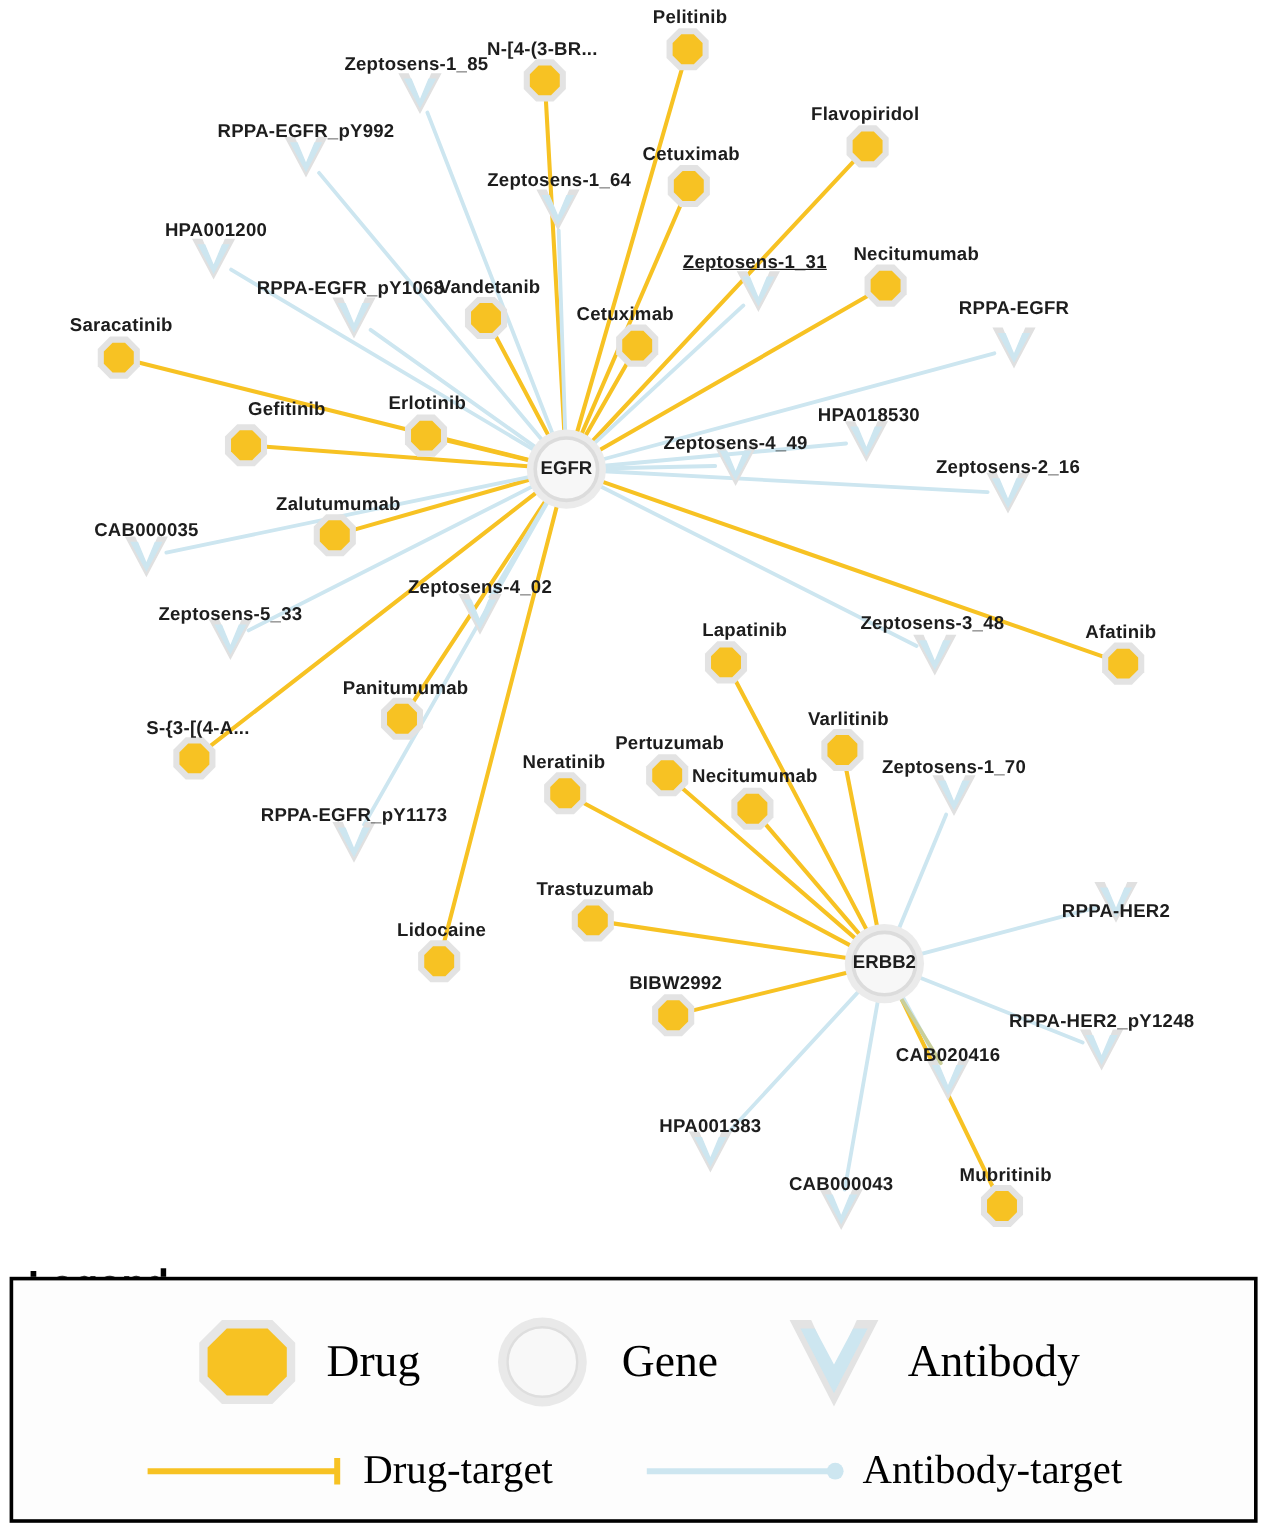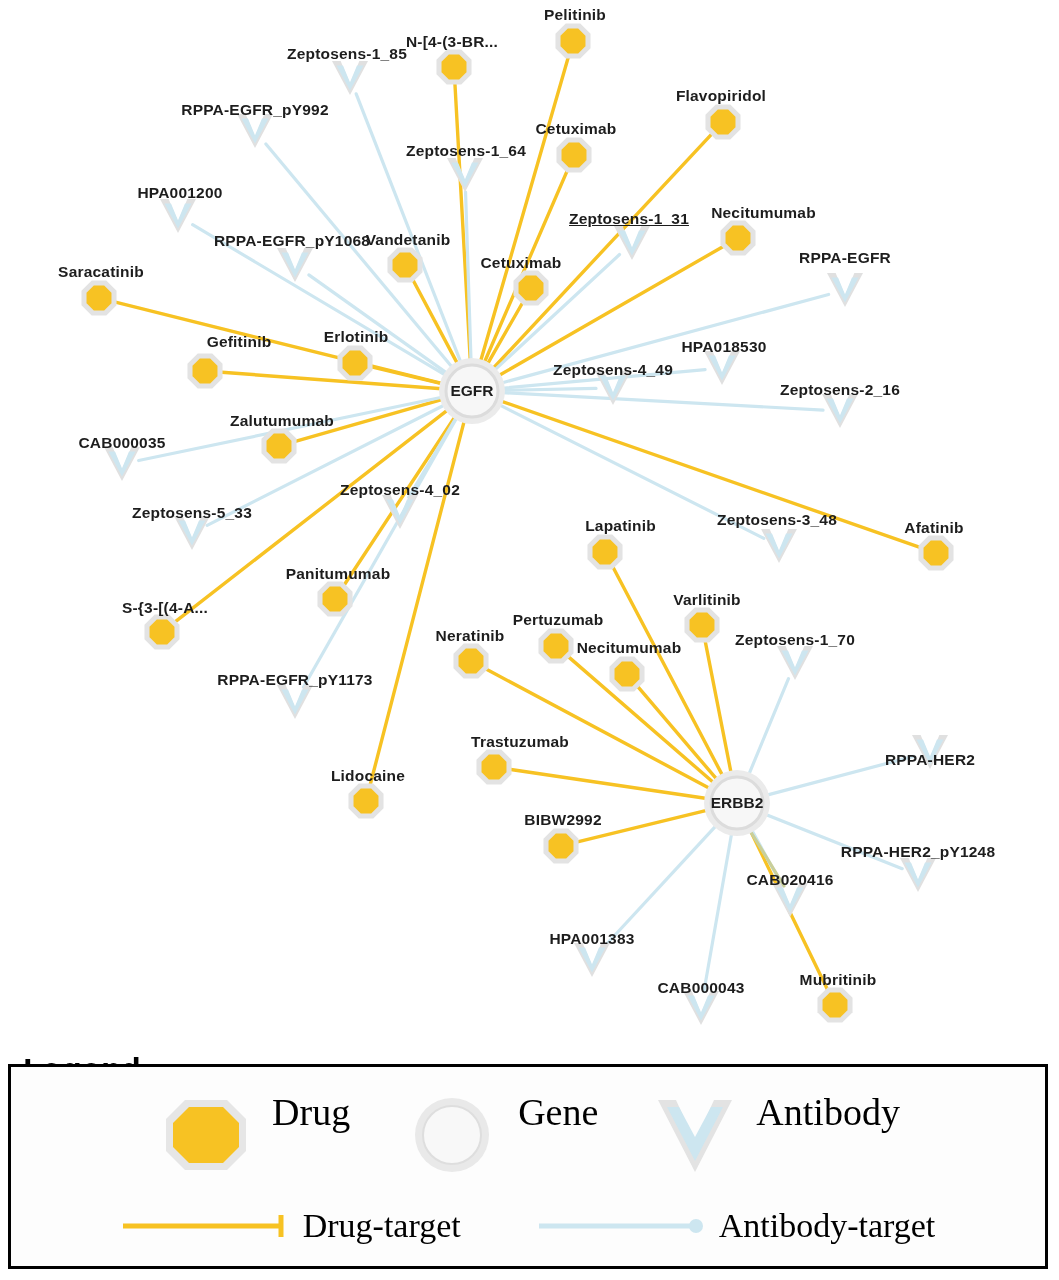--- a/index.html
+++ b/index.html
@@ -75,20 +75,21 @@
     position: absolute;
     left: 0; top: 18px;
     width: 100%;
     height: 100px;
     display: flex;
     align-items: center;
     justify-content: center;
   }
   .legend-item {
     display: flex;
+    align-items: center;
     margin: 0 26px;
   }
   .legend-item .lbl {
     font-family: "Liberation Serif", serif;
     font-size: 38px;
     color: #000;
     margin-left: 16px;
   }
   .legend-row2 {
     position: absolute;
@@ -408,21 +409,21 @@
       <div class="node-label" style="left: 203px; top: 342px; margin-left: 36px;">Gefitinib</div>
       <div class="node-label" style="left: 282px; top: 421px;">Zalutumumab</div>
       <div class="node-label" style="left: 934px; top: 528px;">Afatinib</div>
       <div class="node-label" style="left: 606px; top: 526px; padding-left: 29px;">Lapatinib</div>
       <div class="node-label" style="left: 338px; top: 574px;">Panitumumab</div>
       <div class="node-label" style="left: 165px; top: 608px;">S-{3-[(4-A...</div>
       <div class="node-label" style="left: 707px; top: 600px;">Varlitinib</div>
       <div class="node-label" style="left: 470px; top: 636px;">Neratinib</div>
       <div class="node-label" style="left: 558px; top: 620px;">Pertuzumab</div>
       <div class="node-label" style="left: 629px; top: 648px;">Necitumumab</div>
-      <div class="node-label" style="left: 520px; top: 742px; text-align: center;">Trastuzumab</div>
+      <div class="node-label" style="left: 496px; top: 742px; text-align: center;">Trastuzumab</div>
       <div class="node-label" style="left: 368px; top: 776px;">Lidocaine</div>
       <div class="node-label" style="left: 563px; top: 820px;">BIBW2992</div>
       <div class="node-label" style="left: 838px; top: 980px;">Mubritinib</div>
       <div class="node-label" style="left: 347px; top: 54px;">Zeptosens-1_85</div>
       <div class="node-label" style="left: 255px; top: 110px;">RPPA-EGFR_pY992</div>
       <div class="node-label" style="left: 466px; top: 151px;">Zeptosens-1_64</div>
       <div class="node-label" style="left: 180px; top: 193px;">HPA001200</div>
       <div class="node-label" style="left: 629px; top: 219px; text-decoration: underline;">Zeptosens-1_31</div>
       <div class="node-label" style="left: 292px; top: 241px;">RPPA-EGFR_pY1068</div>
       <div class="node-label" style="left: 845px; top: 258px;">RPPA-EGFR</div>

